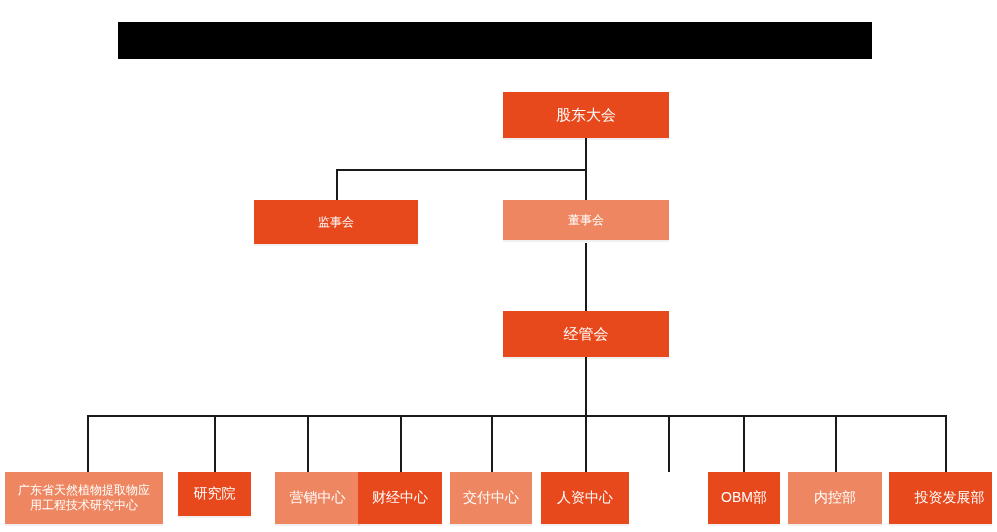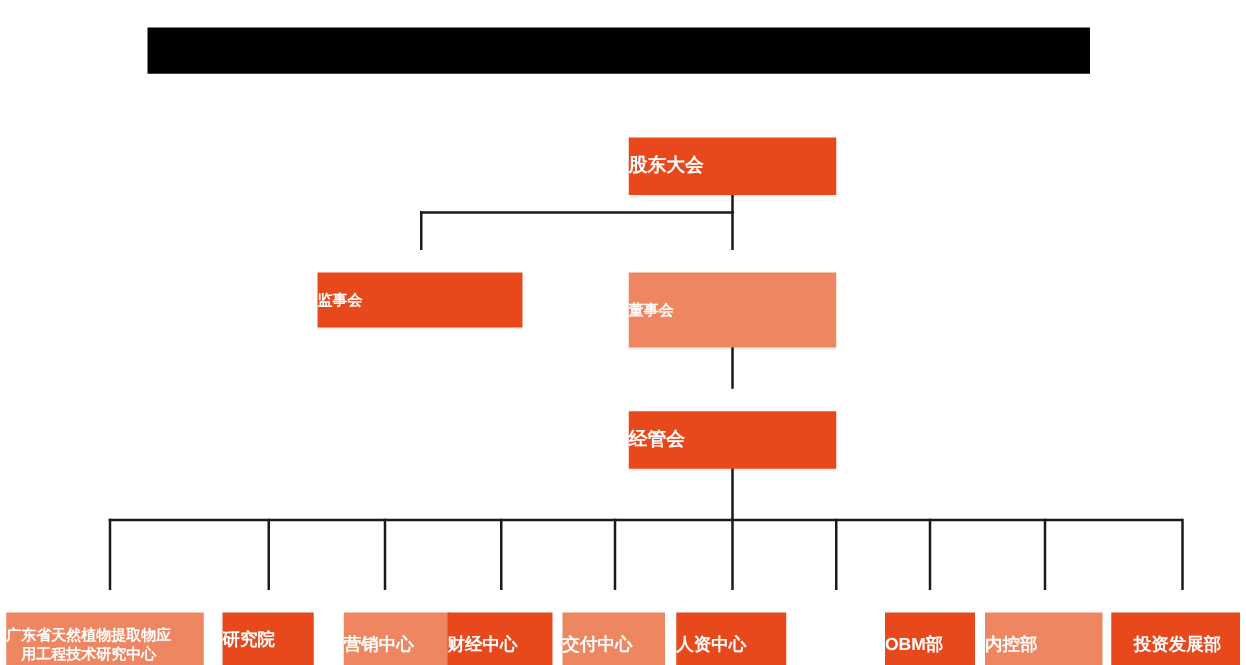--- a/index.html
+++ b/index.html
@@ -26,28 +26,27 @@
     width: 754px;
     height: 37px;
     background: #000000;
   }
   
   .node {
     position: absolute;
     box-sizing: border-box;
     display: flex;
     align-items: center;
-    justify-content: flex-start;
+    justify-content: center;
     text-align: center;
     color: #ffffff;
-    font-weight: bold;
+    font-weight: normal;
     line-height: 1.25;
     z-index: 3;
     border: 0;
-    margin-top: 18px;
   }
   .node.dark   { background: #E8491C; }
   .node.light  { background: #EE8761; }
 
   
   .lvl1 { font-size: 15px; }
   .lvl2 { font-size: 12px; }
   .lvl3 { font-size: 15px; }
   .leaf { font-size: 14px; }
   .leaf.small-text { font-size: 12px; }
@@ -105,21 +104,21 @@
   <div class="conn v" style="left:945px; top:415px; height:57px;"></div>
 
   <div class="node dark lvl1" style="left:503px; top:92px; width:166px; height:46px;">
     <span>股东大会</span>
   </div>
 
   <div class="node dark lvl2" style="left:254px; top:200px; width:164px; height:44px;">
     <span>监事会</span>
   </div>
 
-  <div class="node light lvl2" style="left:503px; top:200px; width:166px; height:60px;">
+  <div class="node light lvl2" style="left:503px; top:200px; width:166px; height:40px;">
     <span>董事会</span>
   </div>
 
   <div class="node dark lvl3" style="left:503px; top:311px; width:166px; height:46px;">
     <span>经管会</span>
   </div>
 
   <div class="node light leaf small-text" style="left:5px; top:472px; width:158px; height:52px;">
     <span>广东省天然植物提取物应
 用工程技术研究中心</span>

